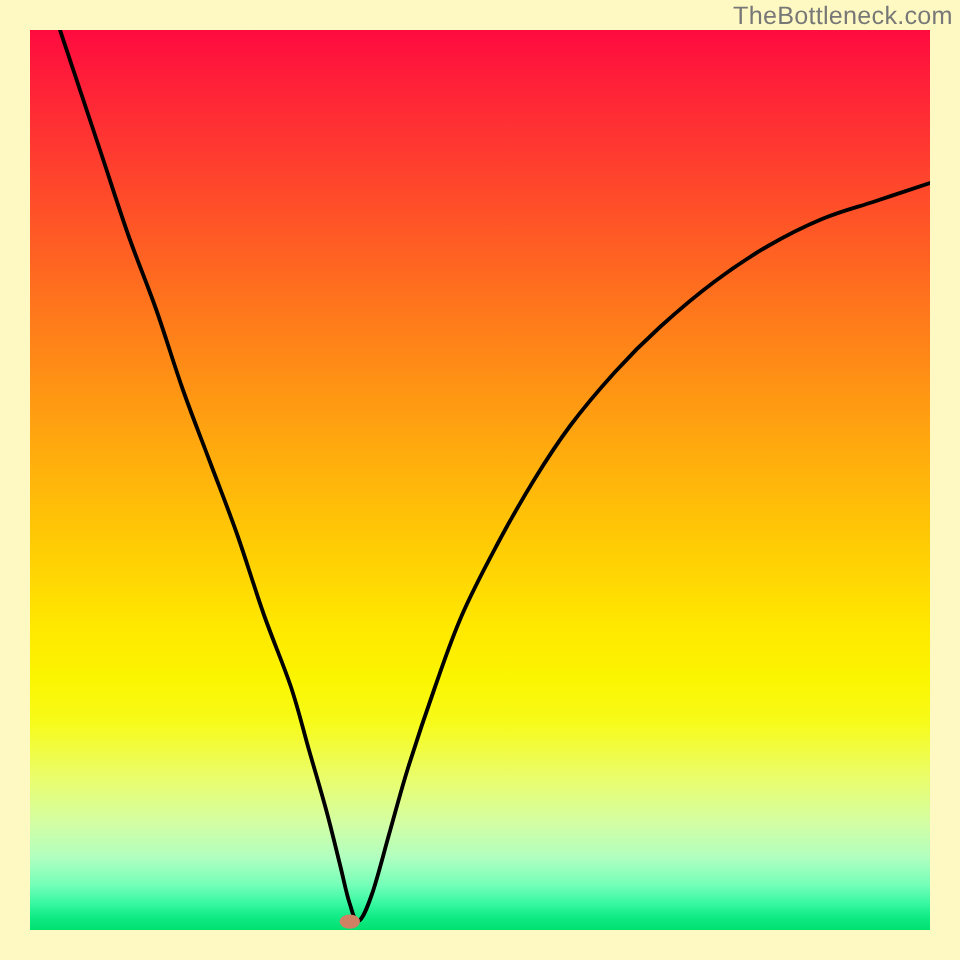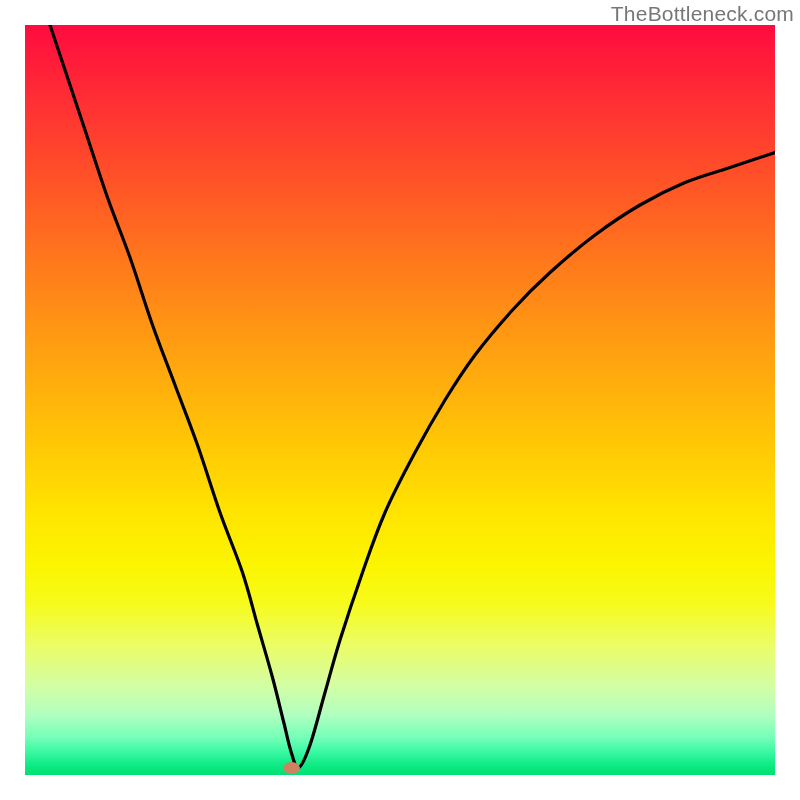--- a/index.html
+++ b/index.html
@@ -8,21 +8,21 @@
     width: 800px;
     height: 800px;
     background: #000;
     overflow: hidden;
     font-family: Arial, Helvetica, sans-serif;
   }
   .stage {
     position: relative;
     width: 800px;
     height: 800px;
-    background: #ffffff;
+    background: #fef9c3;
   }
   .plot-area {
     position: absolute;
     left: 25px;
     top: 25px;
     width: 750px;
     height: 750px;
     background: linear-gradient(
       to bottom,
       #ff0b3f 0%,

